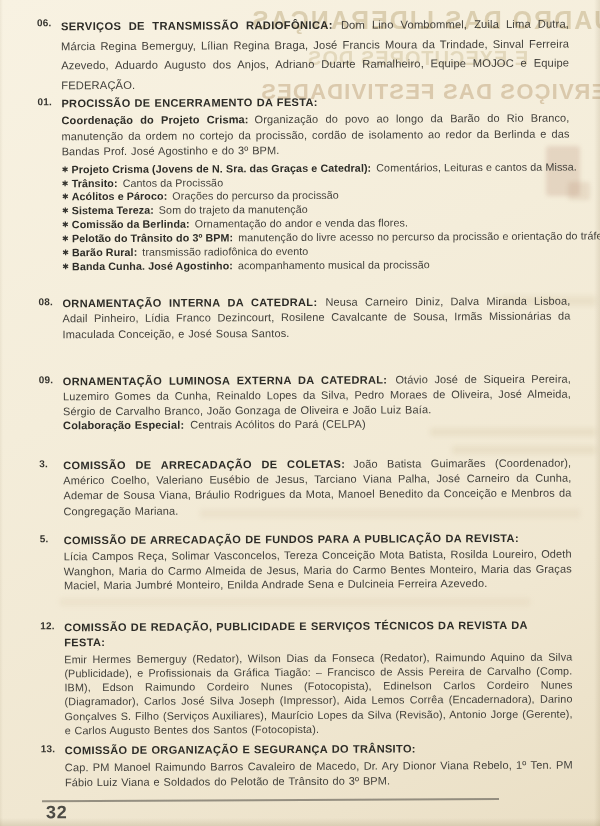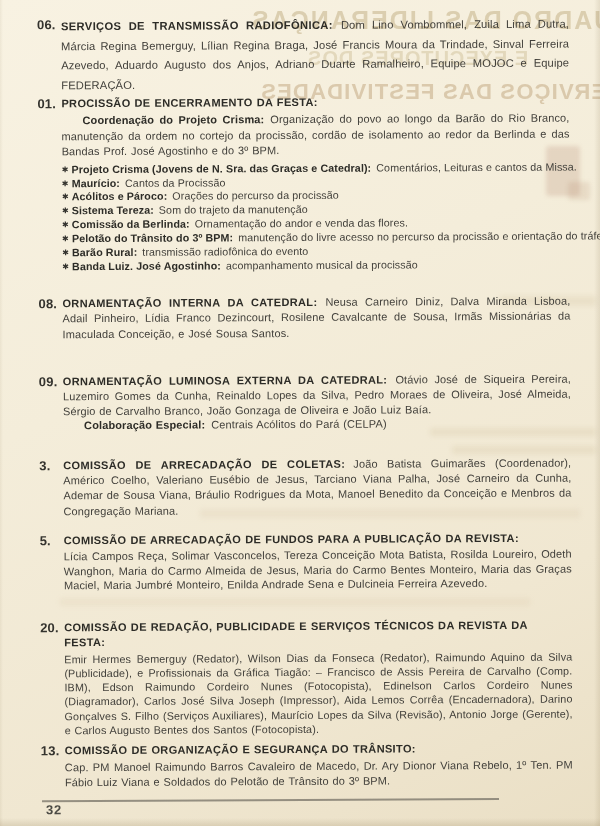--- a/index.html
+++ b/index.html
@@ -3,40 +3,40 @@
 <meta charset="utf-8">
 <style>
   html,body{margin:0;padding:0;background:#e9e2cf;}
   .page{
     position:relative;width:600px;height:826px;overflow:hidden;
     background:linear-gradient(155deg,#f8f2e2 0%,#f4edda 40%,#f0e7d1 75%,#eadfc5 100%);
     font-family:"Liberation Sans",sans-serif;color:#42403b;
   }
   .content{position:absolute;inset:0;transform:rotate(-0.3deg);transform-origin:50% 50%;}
   .item{position:absolute;left:39px;width:508px;padding-left:24px;}
-  .num{position:absolute;left:0;top:0;font-weight:bold;font-size:13px;color:#34332e;letter-spacing:.2px;}
+  .num{position:absolute;left:0;top:0;font-weight:bold;font-size:10px;color:#34332e;letter-spacing:.2px;}
   .par{margin:0;font-size:11px;line-height:15.4px;letter-spacing:.12px;word-spacing:.6px;}
   .just{text-align:justify;}
   .ttl{font-weight:bold;color:#2d2c27;margin-right:8px;letter-spacing:.35px;}
-  .sublbl{font-weight:bold;color:#2d2c27;margin-right:6px;margin-left:21px;}
+  .sublbl{font-weight:bold;color:#2d2c27;margin-right:6px;}
   .i06 .par{font-size:11.2px;line-height:19.6px;}
   .i07 .titleline{line-height:16px;margin-bottom:2px;}
   .i07 .par{line-height:15.4px;}
   .bullets{list-style:none;margin:3px 0 0;padding:0;font-size:10.7px;line-height:13.9px;letter-spacing:.1px;}
   .bullets li{white-space:nowrap;}
   .ast{font-size:8px;margin-right:3px;vertical-align:1px;color:#34332e;}
   .bullets b{color:#2d2c27;margin-right:5px;}
   .i09 .par{line-height:14.8px;}
   .i10 .par{line-height:15.2px;}
   .i11 .par{line-height:14.8px;}
   .i11 .titleline,.i12 .titleline,.i13 .titleline{margin-bottom:1px;}
   .i12 .body{font-size:10.8px;line-height:14.2px;}
   .i13 .par{line-height:15.6px;}
   .rule{position:absolute;left:40px;top:799px;width:457px;height:2px;background:#6e6a60;opacity:.7;}
-  .pagenum{position:absolute;left:44px;top:801px;font-size:13px;font-weight:bold;color:#4c4b45;letter-spacing:.6px;}
+  .pagenum{position:absolute;left:44px;top:801px;font-size:18px;font-weight:bold;color:#4c4b45;letter-spacing:.6px;}
   
   .ghost{position:absolute;transform:scaleX(-1);font-weight:bold;filter:blur(.7px);white-space:nowrap;pointer-events:none;}
   .g1{top:6px;right:-34px;font-size:25px;color:rgba(197,179,137,.55);letter-spacing:2px;}
   .g2{top:47px;right:72px;font-size:20px;color:rgba(201,183,141,.42);letter-spacing:1px;}
   .g3{top:79px;right:-22px;font-size:22px;color:rgba(191,163,124,.5);letter-spacing:1.2px;}
   .blob{position:absolute;filter:blur(2px);pointer-events:none;border-radius:3px;}
   .b1{right:20px;top:146px;width:34px;height:50px;background:rgba(150,88,60,.16);}
   .b2{right:10px;top:182px;width:22px;height:18px;background:rgba(150,88,60,.12);}
   .smudge{position:absolute;filter:blur(2.5px);background:rgba(185,160,115,.14);border-radius:2px;pointer-events:none;}
   .s1{left:500px;top:296px;width:96px;height:10px;}
@@ -71,27 +71,27 @@
       <span class="num">06.</span>
       <p class="par just"><b class="ttl">SERVIÇOS DE TRANSMISSÃO RADIOFÔNICA:</b><span>Dom Lino Vombommel, Zuila Lima Dutra, Márcia Regina Bemerguy, Lílian Regina Braga, José Francis Moura da Trindade, Sinval Ferreira Azevedo, Aduardo Augusto dos Anjos, Adriano Duarte Ramalheiro, Equipe MOJOC e Equipe FEDERAÇÃO.</span></p>
     </section>
 
     <section class="item i07" style="top:95px">
       <span class="num">01.</span>
       <p class="par titleline"><b class="ttl">PROCISSÃO DE ENCERRAMENTO DA FESTA:</b></p>
       <p class="par just"><b class="sublbl">Coordenação do Projeto Crisma:</b><span>Organização do povo ao longo da Barão do Rio Branco, manutenção da ordem no cortejo da procissão, cordão de isolamento ao redor da Berlinda e das Bandas Prof. José Agostinho e do 3º BPM.</span></p>
       <ul class="bullets">
         <li><span class="ast">✱</span><b>Projeto Crisma (Jovens de N. Sra. das Graças e Catedral):</b><span>Comentários, Leituras e cantos da Missa.</span></li>
-        <li><span class="ast">✱</span><b>Maurício:</b><span>Cantos da Procissão</span></li>
+        <li><span class="ast">✱</span><b>Trânsito:</b><span>Cantos da Procissão</span></li>
         <li><span class="ast">✱</span><b>Acólitos e Pároco:</b><span>Orações do percurso da procissão</span></li>
         <li><span class="ast">✱</span><b>Sistema Tereza:</b><span>Som do trajeto da manutenção</span></li>
         <li><span class="ast">✱</span><b>Comissão da Berlinda:</b><span>Ornamentação do andor e venda das flores.</span></li>
         <li><span class="ast">✱</span><b>Pelotão do Trânsito do 3º BPM:</b><span>manutenção do livre acesso no percurso da procissão e orientação do tráfego.</span></li>
         <li><span class="ast">✱</span><b>Barão Rural:</b><span>transmissão radiofônica do evento</span></li>
-        <li><span class="ast">✱</span><b>Banda Luiz. José Agostinho:</b><span>acompanhamento musical da procissão</span></li>
+        <li><span class="ast">✱</span><b>Banda Cunha. José Agostinho:</b><span>acompanhamento musical da procissão</span></li>
       </ul>
     </section>
 
     <section class="item i08" style="top:295px">
       <span class="num">08.</span>
       <p class="par just"><b class="ttl">ORNAMENTAÇÃO INTERNA DA CATEDRAL:</b><span>Neusa Carneiro Diniz, Dalva Miranda Lisboa, Adail Pinheiro, Lídia Franco Dezincourt, Rosilene Cavalcante de Sousa, Irmãs Missionárias da Imaculada Conceição, e José Sousa Santos.</span></p>
     </section>
 
     <section class="item i09" style="top:373px">
       <span class="num">09.</span>
@@ -104,21 +104,21 @@
       <p class="par just"><b class="ttl">COMISSÃO DE ARRECADAÇÃO DE COLETAS:</b><span>João Batista Guimarães (Coordenador), Américo Coelho, Valeriano Eusébio de Jesus, Tarciano Viana Palha, José Carneiro da Cunha, Ademar de Sousa Viana, Bráulio Rodrigues da Mota, Manoel Benedito da Conceição e Menbros da Congregação Mariana.</span></p>
     </section>
 
     <section class="item i11" style="top:532px">
       <span class="num">5.</span>
       <p class="par titleline"><b class="ttl">COMISSÃO DE ARRECADAÇÃO DE FUNDOS PARA A PUBLICAÇÃO DA REVISTA:</b></p>
       <p class="par just"><span>Lícia Campos Reça, Solimar Vasconcelos, Tereza Conceição Mota Batista, Rosilda Loureiro, Odeth Wanghon, Maria do Carmo Almeida de Jesus, Maria do Carmo Bentes Monteiro, Maria das Graças Maciel, Maria Jumbré Monteiro, Enilda Andrade Sena e Dulcineia Ferreira Azevedo.</span></p>
     </section>
 
     <section class="item i12" style="top:619px">
-      <span class="num">20.</span>
+      <span class="num">12.</span>
       <p class="par titleline"><b class="ttl">COMISSÃO DE REDAÇÃO, PUBLICIDADE E SERVIÇOS TÉCNICOS DA REVISTA DA FESTA:</b></p>
       <p class="par just body"><span>Emir Hermes Bemerguy (Redator), Wilson Dias da Fonseca (Redator), Raimundo Aquino da Silva (Publicidade), e Profissionais da Gráfica Tiagão: – Francisco de Assis Pereira de Carvalho (Comp. IBM), Edson Raimundo Cordeiro Nunes (Fotocopista), Edinelson Carlos Cordeiro Nunes (Diagramador), Carlos José Silva Joseph (Impressor), Aida Lemos Corrêa (Encadernadora), Darino Gonçalves S. Filho (Serviços Auxiliares), Maurício Lopes da Silva (Revisão), Antonio Jorge (Gerente), e Carlos Augusto Bentes dos Santos (Fotocopista).</span></p>
     </section>
 
     <section class="item i13" style="top:742px">
       <span class="num">13.</span>
       <p class="par titleline"><b class="ttl">COMISSÃO DE ORGANIZAÇÃO E SEGURANÇA DO TRÂNSITO:</b></p>
       <p class="par just"><span>Cap. PM Manoel Raimundo Barros Cavaleiro de Macedo, Dr. Ary Dionor Viana Rebelo, 1º Ten. PM Fábio Luiz Viana e Soldados do Pelotão de Trânsito do 3º BPM.</span></p>
     </section>
 

